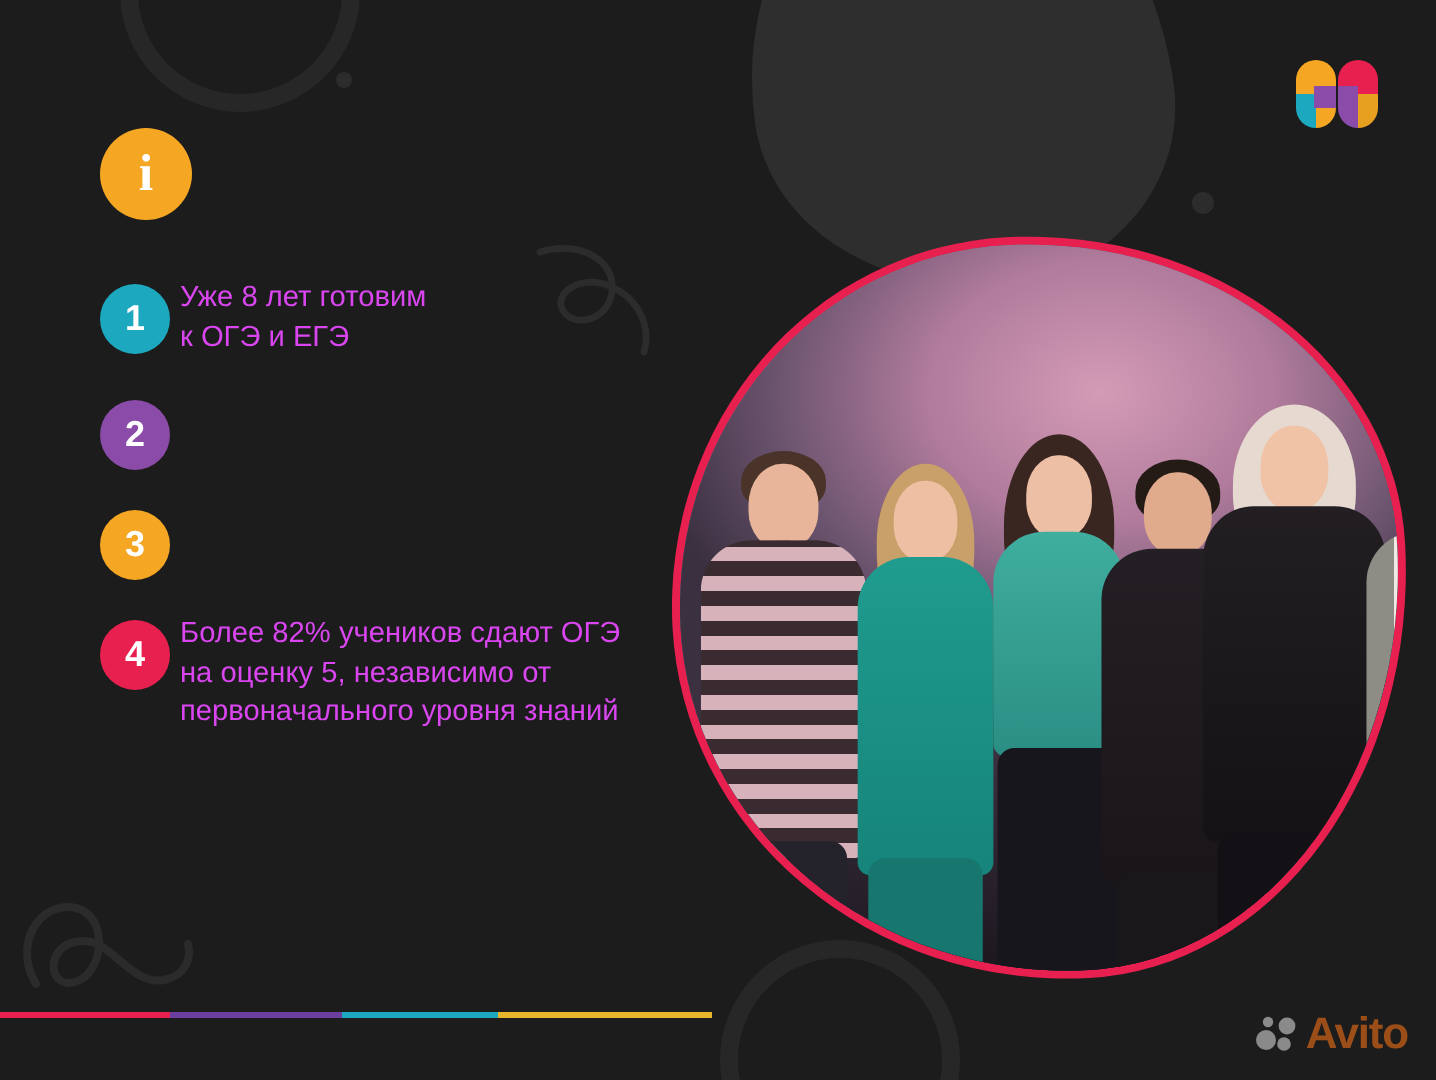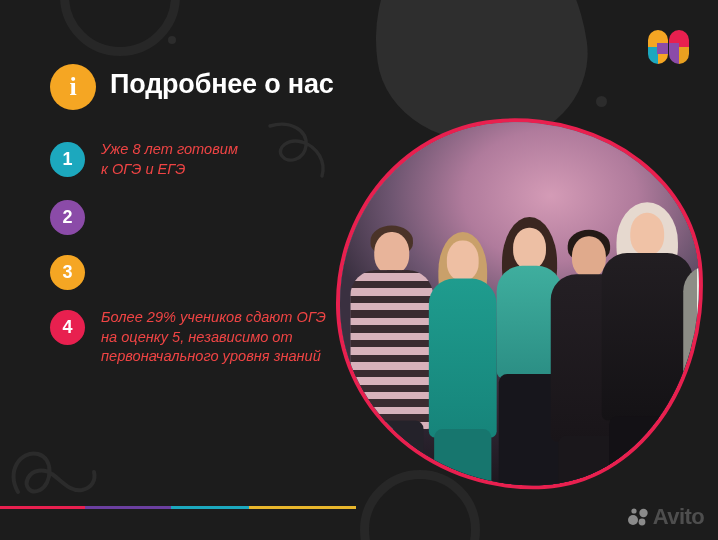--- a/index.html
+++ b/index.html
@@ -143,27 +143,26 @@
     flex: 0 0 auto;
     width: 35px; height: 35px;
     border-radius: 50%;
     display: flex; align-items: center; justify-content: center;
     color: #ffffff;
     font-size: 18px;
     font-weight: bold;
     margin-top: 2px;
   }
   .fact-text {
-    margin-left: 16px;
-    color: #ef4444;
+    margin-left: 5px;
+    color: #d946ef;
     font-size: 14.6px;
     line-height: 1.36;
     font-weight: 500;
     white-space: pre-line;
-    font-style: italic;
   }
 
   
   .brand-logo {
     position: absolute;
     left: 648px; top: 30px;
     width: 44px; height: 34px;
   }
 
   
@@ -178,21 +177,21 @@
   
   .avito-mark {
     position: absolute;
     right: 14px; bottom: 12px;
     display: flex;
     align-items: center;
     opacity: .58;
   }
   .avito-dots { width: 22px; height: 20px; margin-right: 3px; }
   .avito-text {
-    color: #737373;
+    color: #f97316;
     font-size: 22px;
     font-weight: bold;
     letter-spacing: -.6px;
     line-height: 1;
   }
 </style>
 </head>
 <body>
 
 <div id="slide">
@@ -261,41 +260,40 @@
           <div class="p-legs" style="top:190px;width:58px;height:80px;background:#2a2a2d;"></div>
         </div>
 
       </div>
     </div>
   </div>
 
   <div class="title-icon">
     <span class="glyph">i</span>
   </div>
-  <div class="page-title">Подробнее о нас</div>
 
   <div class="facts">
 
     <div class="fact">
       <div class="fact-badge" style="background:#1ca8be;">1</div>
       <div class="fact-text">Уже 8 лет готовим
 к ОГЭ и ЕГЭ</div>
     </div>
 
     <div class="fact">
       <div class="fact-badge" style="background:#8b4ba8;">2</div>
     </div>
 
     <div class="fact">
       <div class="fact-badge" style="background:#f5a623;">3</div>
     </div>
 
     <div class="fact">
       <div class="fact-badge" style="background:#e8204f;">4</div>
-      <div class="fact-text">Более 29% учеников сдают ОГЭ
+      <div class="fact-text">Более 82% учеников сдают ОГЭ
 на оценку 5, независимо от
 первоначального уровня знаний</div>
     </div>
 
   </div>
 
   <svg class="brand-logo" viewBox="0 0 44 34">
     <defs>
       <clipPath id="clipL">
           <path d="M0 10 a10 10 0 0 1 20 0 v14 a10 10 0 0 1 -20 0 z"></path>

